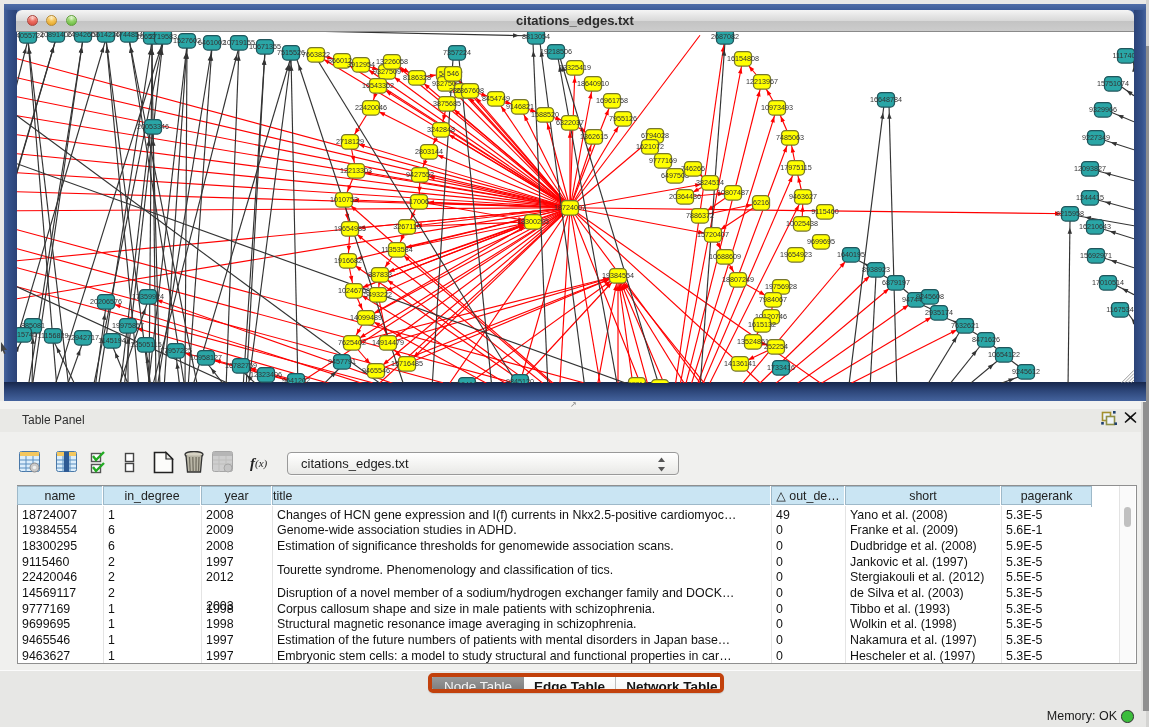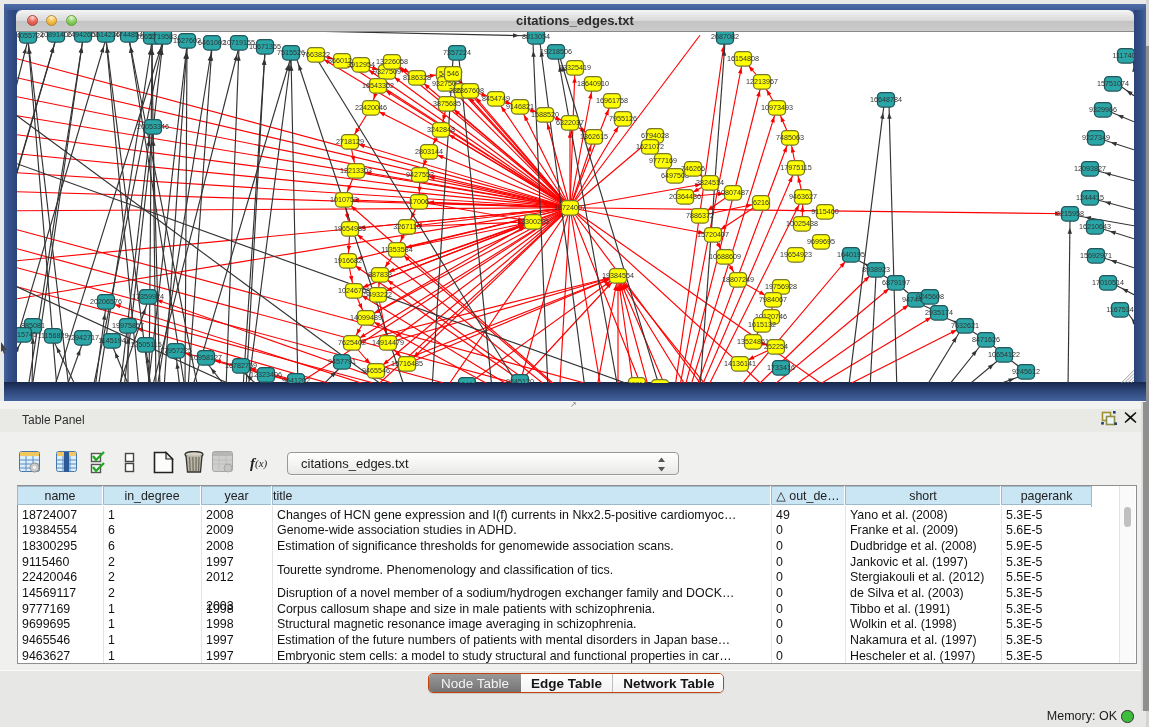--- a/index.html
+++ b/index.html
@@ -913,21 +913,21 @@
     <div style="position:absolute;left:833px;width:151px;top:0;white-space:nowrap;overflow:hidden">Yano et al. (2008)</div>
     <div style="position:absolute;left:989px;width:86px;top:0;white-space:nowrap;overflow:hidden">5.3E-5</div>
   </div>
 <div style="position:absolute;left:17px;top:523.2px;width:1075px;height:16.2px;font-size:12.4px;color:#111">
     <div style="position:absolute;left:5px;width:81px;top:0;white-space:nowrap;overflow:hidden">19384554</div>
     <div style="position:absolute;left:91px;width:93px;top:0;white-space:nowrap;overflow:hidden">6</div>
     <div style="position:absolute;left:189px;width:66px;top:0;white-space:nowrap;overflow:hidden">2009</div>
     <div style="position:absolute;left:260px;width:494px;top:0;white-space:nowrap;overflow:hidden">Genome-wide association studies in ADHD.</div>
     <div style="position:absolute;left:759px;width:69px;top:0;white-space:nowrap;overflow:hidden">0</div>
     <div style="position:absolute;left:833px;width:151px;top:0;white-space:nowrap;overflow:hidden">Franke et al. (2009)</div>
-    <div style="position:absolute;left:989px;width:86px;top:0;white-space:nowrap;overflow:hidden">5.6E-5</div>
+    <div style="position:absolute;left:989px;width:86px;top:0;white-space:nowrap;overflow:hidden">5.6E-1</div>
   </div>
 <div style="position:absolute;left:17px;top:538.9px;width:1075px;height:16.2px;font-size:12.4px;color:#111">
     <div style="position:absolute;left:5px;width:81px;top:0;white-space:nowrap;overflow:hidden">18300295</div>
     <div style="position:absolute;left:91px;width:93px;top:0;white-space:nowrap;overflow:hidden">6</div>
     <div style="position:absolute;left:189px;width:66px;top:0;white-space:nowrap;overflow:hidden">2008</div>
     <div style="position:absolute;left:260px;width:494px;top:0;white-space:nowrap;overflow:hidden">Estimation of significance thresholds for genomewide association scans.</div>
     <div style="position:absolute;left:759px;width:69px;top:0;white-space:nowrap;overflow:hidden">0</div>
     <div style="position:absolute;left:833px;width:151px;top:0;white-space:nowrap;overflow:hidden">Dudbridge et al. (2008)</div>
     <div style="position:absolute;left:989px;width:86px;top:0;white-space:nowrap;overflow:hidden">5.9E-5</div>
   </div>
@@ -956,21 +956,21 @@
     <div style="position:absolute;left:759px;width:69px;top:0;white-space:nowrap;overflow:hidden">0</div>
     <div style="position:absolute;left:833px;width:151px;top:0;white-space:nowrap;overflow:hidden">de Silva et al. (2003)</div>
     <div style="position:absolute;left:989px;width:86px;top:0;white-space:nowrap;overflow:hidden">5.3E-5</div>
   </div>
 <div style="position:absolute;left:17px;top:601.7px;width:1075px;height:16.2px;font-size:12.4px;color:#111">
     <div style="position:absolute;left:5px;width:81px;top:0;white-space:nowrap;overflow:hidden">9777169</div>
     <div style="position:absolute;left:91px;width:93px;top:0;white-space:nowrap;overflow:hidden">1</div>
     <div style="position:absolute;left:189px;width:66px;top:0;white-space:nowrap;overflow:hidden">1998</div>
     <div style="position:absolute;left:260px;width:494px;top:0;white-space:nowrap;overflow:hidden">Corpus callosum shape and size in male patients with schizophrenia.</div>
     <div style="position:absolute;left:759px;width:69px;top:0;white-space:nowrap;overflow:hidden">0</div>
-    <div style="position:absolute;left:833px;width:151px;top:0;white-space:nowrap;overflow:hidden">Tibbo et al. (1991)</div>
+    <div style="position:absolute;left:833px;width:151px;top:0;white-space:nowrap;overflow:hidden">Tibbo et al. (1993)</div>
     <div style="position:absolute;left:989px;width:86px;top:0;white-space:nowrap;overflow:hidden">5.3E-5</div>
   </div>
 <div style="position:absolute;left:17px;top:617.4px;width:1075px;height:16.2px;font-size:12.4px;color:#111">
     <div style="position:absolute;left:5px;width:81px;top:0;white-space:nowrap;overflow:hidden">9699695</div>
     <div style="position:absolute;left:91px;width:93px;top:0;white-space:nowrap;overflow:hidden">1</div>
     <div style="position:absolute;left:189px;width:66px;top:0;white-space:nowrap;overflow:hidden">1998</div>
     <div style="position:absolute;left:260px;width:494px;top:0;white-space:nowrap;overflow:hidden">Structural magnetic resonance image averaging in schizophrenia.</div>
     <div style="position:absolute;left:759px;width:69px;top:0;white-space:nowrap;overflow:hidden">0</div>
     <div style="position:absolute;left:833px;width:151px;top:0;white-space:nowrap;overflow:hidden">Wolkin et al. (1998)</div>
     <div style="position:absolute;left:989px;width:86px;top:0;white-space:nowrap;overflow:hidden">5.3E-5</div>
@@ -992,21 +992,21 @@
     <div style="position:absolute;left:759px;width:69px;top:0;white-space:nowrap;overflow:hidden">0</div>
     <div style="position:absolute;left:833px;width:151px;top:0;white-space:nowrap;overflow:hidden">Hescheler et al. (1997)</div>
     <div style="position:absolute;left:989px;width:86px;top:0;white-space:nowrap;overflow:hidden">5.3E-5</div>
   </div>
 
 <div class="abs" style="left:1119px;top:486px;width:16px;height:177px;background:#fafafa;border-left:1px solid #e3e3e3"></div>
 <div class="abs" style="left:1123.5px;top:507px;width:7px;height:20px;background:#c0c0c0;border-radius:4px"></div>
 
 <div class="abs" style="left:0;top:670px;width:1149px;height:1px;background:#fbfbfb"></div>
 <div class="abs" style="left:0;top:671px;width:1149px;height:56px;background:#e7e7e5"></div>
-<div class="abs" style="left:428px;top:673px;width:296px;height:20px;border:1px solid #c2410c;border-radius:5px;background:#fff;overflow:hidden;box-shadow:0 1px 1px rgba(0,0,0,.12)">
+<div class="abs" style="left:428px;top:673px;width:296px;height:20px;border:4px solid #c2410c;border-radius:5px;background:#fff;overflow:hidden;box-shadow:0 1px 1px rgba(0,0,0,.12)">
   <div class="abs" style="left:0;top:0;width:92px;height:20px;background:linear-gradient(180deg,#999999,#6f6f6f);color:#f4f4f4;text-align:center;line-height:19px;font-size:13.5px">Node Table</div>
   <div class="abs" style="left:92px;top:0;width:91px;height:20px;background:linear-gradient(180deg,#ffffff,#f1f1f1);color:#151515;text-align:center;line-height:19px;font-size:13.5px;font-weight:bold">Edge Table</div>
   <div class="abs" style="left:183px;top:0;width:1px;height:20px;background:#bdbdbd"></div>
   <div class="abs" style="left:184px;top:0;width:112px;height:20px;background:linear-gradient(180deg,#ffffff,#f1f1f1);color:#151515;text-align:center;line-height:19px;font-size:13.5px;font-weight:bold">Network Table</div>
 </div>
 
 <div class="abs" style="left:1020px;top:709px;width:97px;text-align:right;font-size:12.5px;color:#1b1b1b">Memory: OK</div>
 <div class="abs" style="left:1121px;top:710px;width:12.5px;height:12.5px;border-radius:50%;background:#3cbd3c;border:1.3px solid #333"></div>
 
 <svg class="abs" style="left:0;top:342px" width="8" height="12" viewBox="0 0 8 12">

